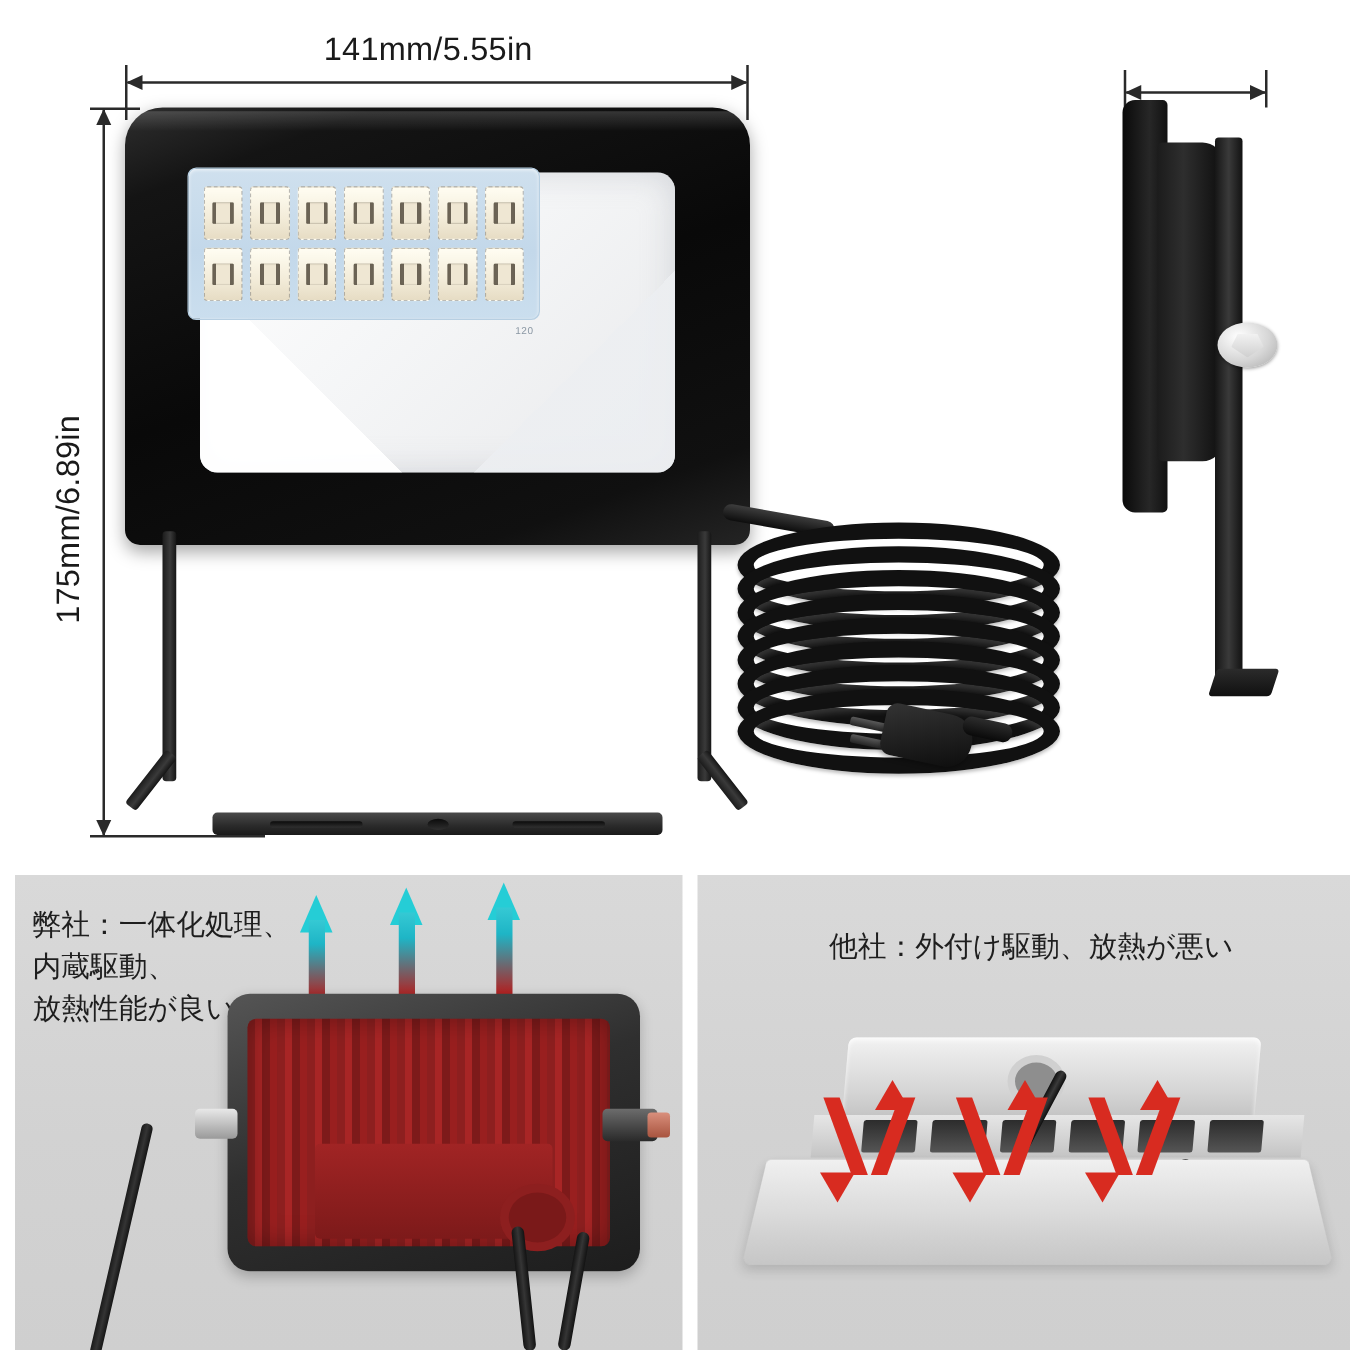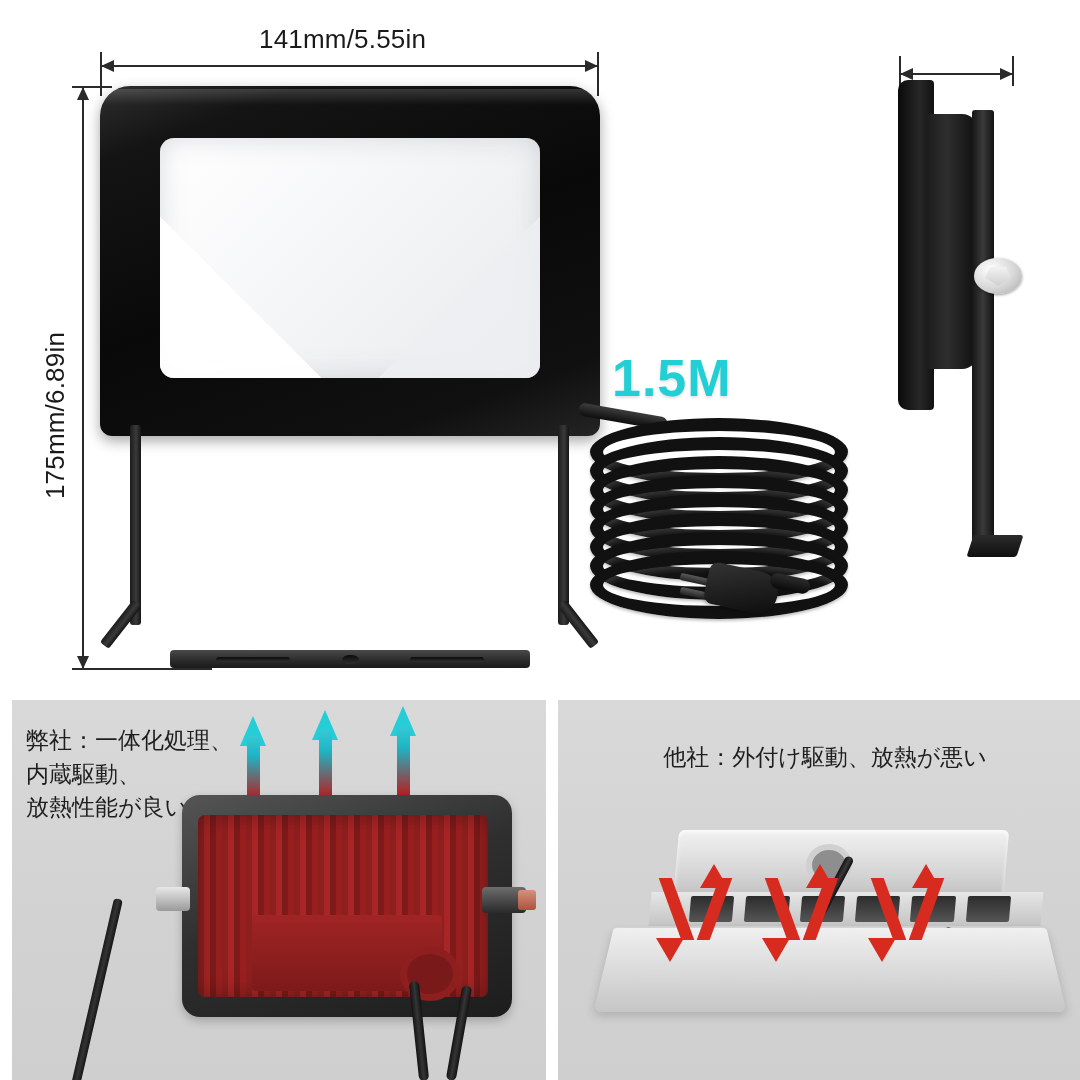--- a/index.html
+++ b/index.html
@@ -355,35 +355,53 @@
     <div class="ext-line" style="left:60px;top:668px;width:140px;height:2px;"></div>
     <div class="arrow-vline" style="left:70px;top:88px;height:580px;"></div>
 
     <div class="ext-line" style="left:887px;top:56px;width:2px;height:44px;"></div>
     <div class="ext-line" style="left:1000px;top:56px;width:2px;height:30px;"></div>
     <div class="arrow-line" style="left:889px;top:73px;width:111px;"></div>
 
     <div class="lamp-front">
       <div class="lamp-body"></div>
       <div class="reflector"></div>
+      <div class="led-board">
+        <div class="led-grid">
+          <div class="led-chip"></div>
+          <div class="led-chip"></div>
+          <div class="led-chip"></div>
+          <div class="led-chip"></div>
+          <div class="led-chip"></div>
+          <div class="led-chip"></div>
+          <div class="led-chip"></div>
+          <div class="led-chip"></div>
+          <div class="led-chip"></div>
+          <div class="led-chip"></div>
+          <div class="led-chip"></div>
+          <div class="led-chip"></div>
+          <div class="led-chip"></div>
+          <div class="led-chip"></div>
+        </div>
+        <div class="led-mark">120</div>
+      </div>
     </div>
 
     <div class="bracket">
       <div class="bracket-arm l"></div>
       <div class="bracket-arm r"></div>
       <div class="bracket-diag l"></div>
       <div class="bracket-diag r"></div>
       <div class="bracket-base">
         <div class="slot s1"></div>
         <div class="slot hole"></div>
         <div class="slot s2"></div>
       </div>
     </div>
 
-    <div class="cord-label">1.5M</div>
     <div class="cord-lead"></div>
     <div class="coil">
       <div class="coil-ring" style="top:0px;"></div>
       <div class="coil-ring" style="top:19px;"></div>
       <div class="coil-ring" style="top:38px;"></div>
       <div class="coil-ring" style="top:57px;"></div>
       <div class="coil-ring" style="top:76px;"></div>
       <div class="coil-ring" style="top:95px;"></div>
       <div class="coil-ring" style="top:114px;"></div>
       <div class="coil-ring" style="top:133px;"></div>

